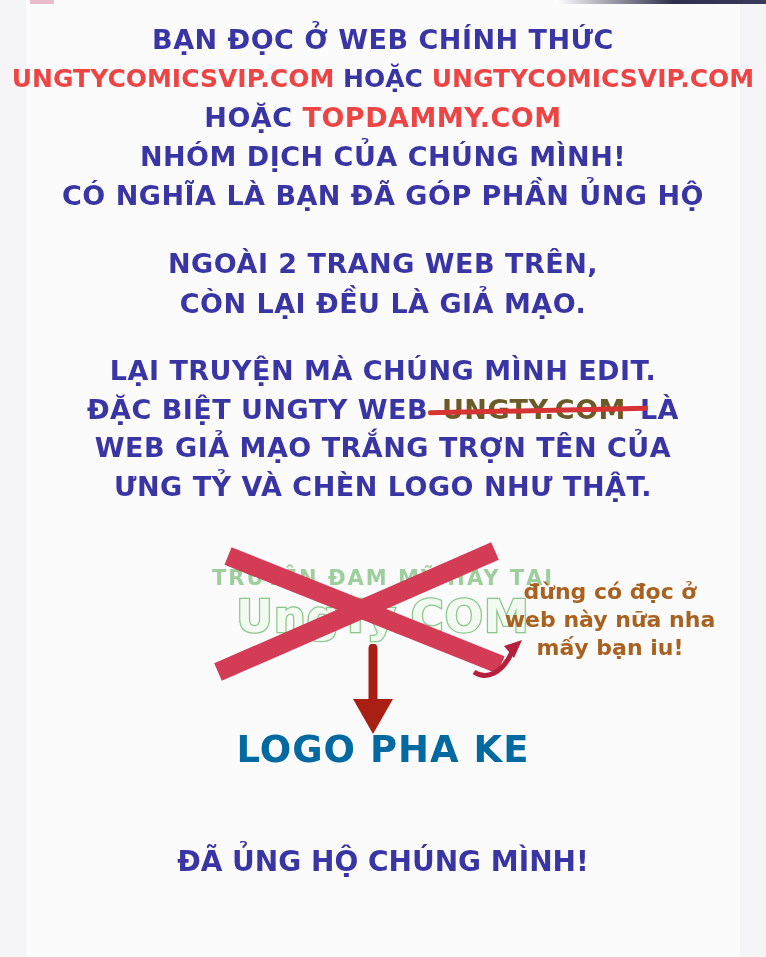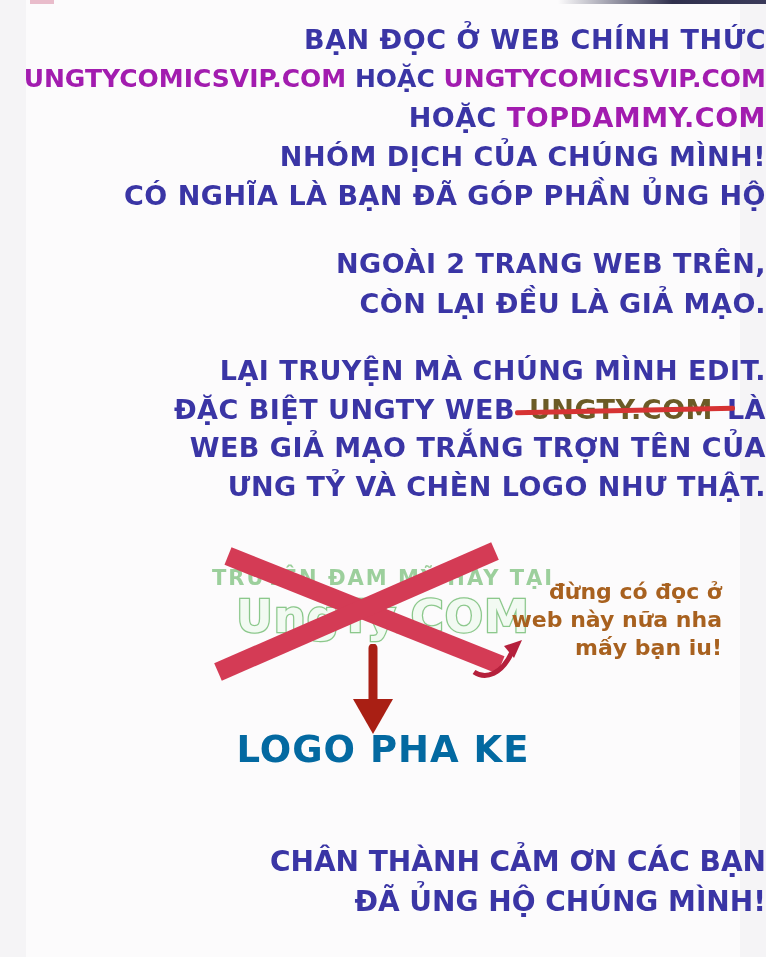--- a/index.html
+++ b/index.html
@@ -12,23 +12,23 @@
     font-family:"DejaVu Sans","Liberation Sans",sans-serif;
     font-weight:bold;
   }
   .strip{position:absolute;top:0;bottom:0;width:26px;background:#f5f4f6;}
   .strip.left{left:0;}
   .strip.right{right:0;}
   .deco-pink{position:absolute;left:30px;top:0;width:24px;height:4px;background:#e9bccb;}
   .deco-navy{position:absolute;left:558px;top:0;width:208px;height:4px;
     background:linear-gradient(to right,rgba(48,48,77,0),#30304d 55%,#3a3a5a);}
   .blk{position:absolute;left:0;width:100%;text-align:center;}
-  .ln{height:39px;line-height:39px;white-space:nowrap;text-align:right;}
+  .ln{height:39px;line-height:39px;white-space:nowrap;}
   .blue{color:#3a35a5;}
-  .red{color:#a21caf;margin-top:44px;}
+  .red{color:#ef4444;margin-top:44px;}
   .fs27{font-size:27px;letter-spacing:.5px;}
   .fs25{font-size:25px;letter-spacing:0;}
   .n2 .ln{height:40px;line-height:40px;}
   .n3 .ln{height:38.5px;line-height:38.5px;}
   .struck{
     color:#6b5b26;position:relative;display:inline-block;padding:0 4px;
   }
   .struck::after{
     content:"";position:absolute;left:-10px;right:-18px;top:46%;height:5px;
     background:#d63333;transform:rotate(-1.2deg);border-radius:2px;
@@ -117,17 +117,16 @@
 
   <div class="handnote">
     <div class="ln">đừng có đọc ở</div>
     <div class="ln">web này nữa nha</div>
     <div class="ln">mấy bạn iu!</div>
   </div>
 
   <div class="fake-label">LOGO PHA KE</div>
 
   <section class="blk footer">
-    <div class="ln blue">CHÂN THÀNH CẢM ƠN CÁC BẠN</div>
     <div class="ln blue">ĐÃ ỦNG HỘ CHÚNG MÌNH!</div>
   </section>
 
 </div>
 
 </body></html>

